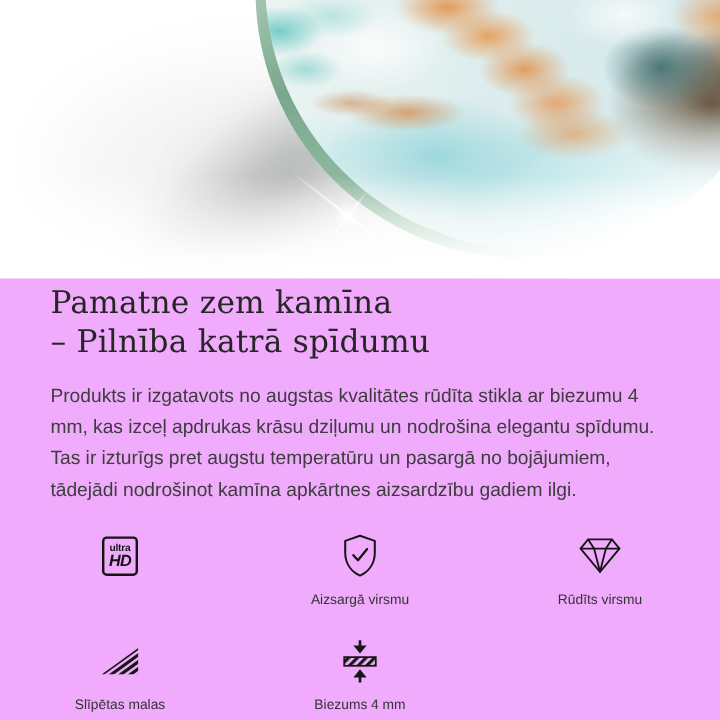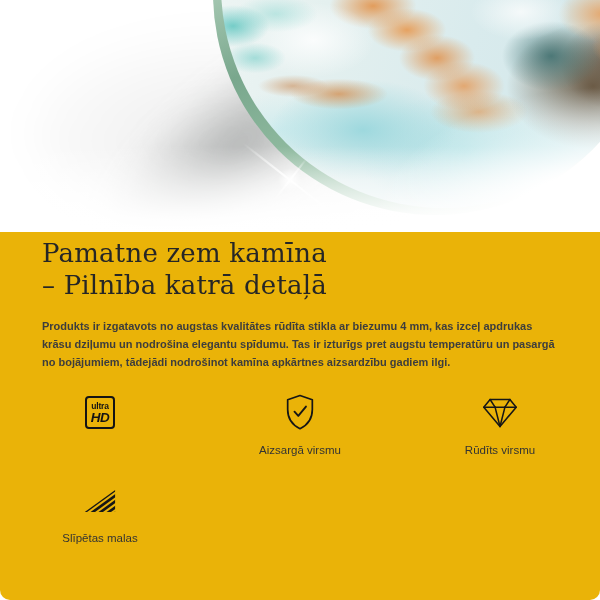--- a/index.html
+++ b/index.html
@@ -1,18 +1,18 @@
 <!DOCTYPE html>
 <html><head>
 <meta charset="utf-8">
 <style>
   html,body{margin:0;padding:0;}
   body{width:600px;height:600px;background:#fff;overflow:hidden;
        font-family:"Liberation Sans",sans-serif;-webkit-font-smoothing:antialiased;}
-  .page{position:relative;width:600px;height:600px;background:#eab308;border-radius:10px;}
+  .page{position:relative;width:600px;height:600px;background:#f0abfc;}
 
   
   .hero{position:relative;width:600px;height:232px;background:#fff;overflow:hidden;}
 
   .glass-shadow{position:absolute;left:70px;top:78px;width:340px;height:130px;
     border-radius:50%;transform:rotate(-38deg);
     background:radial-gradient(ellipse at 50% 50%,rgba(95,100,99,.42) 0%,rgba(120,124,122,.18) 45%,rgba(255,255,255,0) 72%);
     filter:blur(13px);}
   .glass-shadow2{position:absolute;left:30px;top:20px;width:430px;height:220px;
     border-radius:50%;background:radial-gradient(ellipse at 45% 55%,rgba(0,0,0,.08),rgba(0,0,0,0) 70%);
@@ -62,21 +62,21 @@
     background:radial-gradient(circle,rgba(255,255,255,.95) 0%,rgba(255,255,255,0) 70%);}
 
   .hero-fade{position:absolute;inset:0;background:
     radial-gradient(ellipse 330px 210px at 101% 103%,#fff 32%,rgba(255,255,255,0) 72%),
     linear-gradient(to bottom,rgba(255,255,255,0) 63%,rgba(255,255,255,.55) 80%,rgba(255,255,255,.94) 94%,#fff 100%);}
 
   
   .content{position:relative;padding:0 42px;}
   .title{margin:6px 0 0;font-family:"DejaVu Serif","Liberation Serif",serif;font-weight:400;
     font-size:26px;line-height:1.22;color:#262626;letter-spacing:.2px;}
-  .desc{margin:17px 0 0;max-width:518px;font-size:11px;line-height:1.62;color:#3d3d3d;font-weight:bold;}
+  .desc{margin:17px 0 0;max-width:518px;font-size:16px;line-height:1.62;color:#3d3d3d;}
 
   .features{margin:18px -42px 0;display:grid;grid-template-columns:repeat(3,1fr);row-gap:20px;}
   .feature{display:flex;flex-direction:column;align-items:center;justify-content:space-between;}
   .icon-box{height:46px;display:flex;align-items:center;justify-content:center;}
   .feature-label{margin-top:8px;font-size:11.5px;line-height:1.2;color:#333;}
 
   .ic{stroke:#161616;fill:none;stroke-linecap:round;stroke-linejoin:round;}
 
   .uhd{width:30px;height:33px;border:2.4px solid #141414;border-radius:4px;box-sizing:border-box;
     display:flex;flex-direction:column;align-items:center;justify-content:center;color:#141414;}
@@ -95,21 +95,21 @@
       <div class="marble"></div>
     </div>
     <div class="sparkle-glow"></div>
     <div class="sparkle"></div>
     <div class="hero-fade"></div>
   </section>
 
   <section class="content">
     <h1 class="title">
       <span>Pamatne zem kamīna</span><br>
-      <span>– Pilnība katrā detaļā</span>
+      <span>– Pilnība katrā spīdumu</span>
     </h1>
 
     <p class="desc">Produkts ir izgatavots no augstas kvalitātes rūdīta stikla ar biezumu 4 mm, kas izceļ apdrukas krāsu dziļumu un nodrošina elegantu spīdumu. Tas ir izturīgs pret augstu temperatūru un pasargā no bojājumiem, tādejādi nodrošinot kamīna apkārtnes aizsardzību gadiem ilgi.</p>
 
     <div class="features">
 
 
       <div class="feature">
         <div class="icon-box">
           <div class="uhd">
@@ -160,16 +160,33 @@
               <line x1="-1.1" y1="39.1" x2="47.5" y2="3.9"></line>
               <line x1="2.1" y1="43.5" x2="50.7" y2="8.3"></line>
               <line x1="5.4" y1="48.0" x2="54.0" y2="12.8"></line>
               <line x1="8.6" y1="52.4" x2="57.2" y2="17.2"></line>
             </g>
           </svg>
         </div>
         <div class="feature-label">Slīpētas malas</div>
       </div>
 
+      <div class="feature">
+        <div class="icon-box">
+          <svg width="34" height="42" viewBox="0 0 40 44">
+            <defs>
+              <pattern id="hatch" width="6" height="6" patternUnits="userSpaceOnUse" patternTransform="rotate(45)">
+                <rect width="3" height="6" fill="#161616"></rect>
+              </pattern>
+            </defs>
+            <line x1="20" y1="1.5" x2="20" y2="7" stroke="#161616" stroke-width="2.6"></line>
+            <polygon points="13.5,6.5 26.5,6.5 20,14.5" fill="#161616"></polygon>
+            <rect x="4.5" y="18" width="31" height="8.5" fill="url(#hatch)" stroke="#161616" stroke-width="1.7"></rect>
+            <polygon points="13.5,38 26.5,38 20,30" fill="#161616"></polygon>
+            <line x1="20" y1="37.5" x2="20" y2="43" stroke="#161616" stroke-width="2.6"></line>
+          </svg>
+        </div>
+        <div class="feature-label">Biezums 4 mm</div>
+      </div>
 
     </div>
   </section>
 </div>
 
 </body></html>

